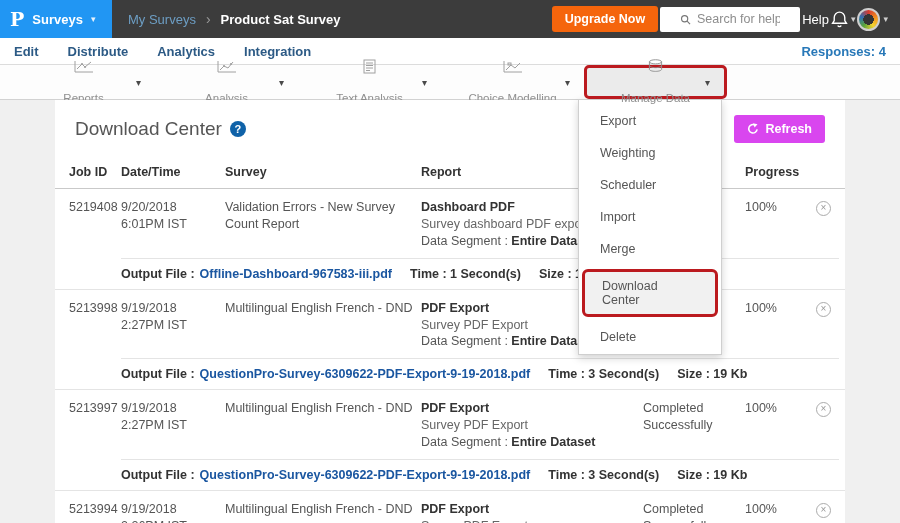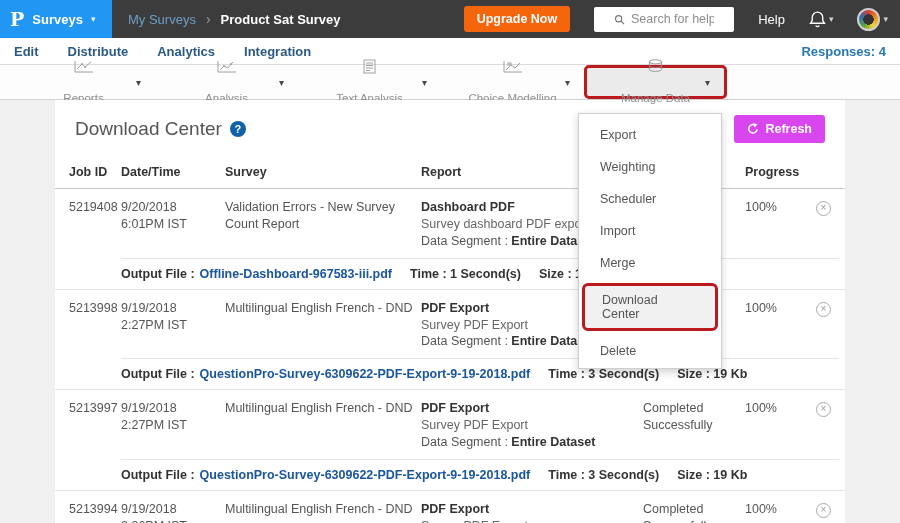--- a/index.html
+++ b/index.html
@@ -9,21 +9,21 @@
   
   .topbar { display:flex; align-items:center; height:38px; background:#3c3c3c; color:#fff; }
   .brand { display:flex; align-items:center; gap:8px; width:112px; height:38px; background:#2196f3; padding:0 10px; cursor:pointer; }
   .brand .logo { font-weight:bold; font-size:19px; color:#fff; font-family:"DejaVu Serif", serif; }
   .brand .brand-label { font-size:13px; font-weight:bold; }
   .caret { font-size:9px; color:#e8f2fb; }
   .crumbs { display:flex; align-items:center; gap:10px; margin-left:16px; font-size:13px; }
   .crumb-parent { color:#6d9ec4; cursor:pointer; }
   .crumb-sep { color:#9a9a9a; font-size:14px; }
   .crumb-current { color:#ffffff; font-weight:bold; }
-  .top-right { margin-left:auto; display:flex; align-items:center; gap:24px; padding-right:12px; }
+  .top-right { margin-left:auto; display:flex; align-items:center; gap:2px; padding-right:12px; }
   .upgrade-btn { background:#f5650c; color:#fff; border:none; font-family:inherit; font-size:12.5px; font-weight:bold; padding:6px 13px; border-radius:3px; cursor:pointer; }
   .searchbox { display:flex; align-items:center; gap:6px; background:#fff; border-radius:2px; height:25px; width:140px; padding:0 20px; }
   .searchbox input { border:none; outline:none; width:100%; font-family:inherit; font-size:12.5px; color:#555; }
   .searchbox input::placeholder { color:#8d8d8d; }
   .help-label { font-size:13px; color:#fff; cursor:pointer; }
   .icon-group { display:flex; align-items:center; gap:3px; cursor:pointer; }
   .icon-group .caret { color:#cfcfcf; }
   .avatar { width:23px; height:23px; border-radius:50%; border:2px solid #cfcfcf;
             background: radial-gradient(circle at center, #343434 38%, rgba(0,0,0,0) 40%),
                         conic-gradient(#d43a2f, #f08c1e, #f3d330, #5aa43a, #2f6fb2, #d43a2f); }
@@ -63,21 +63,21 @@
   .report-sub { color:#666; }
   .seg-label { color:#555; } .seg-value { font-weight:bold; color:#333; }
   .close-x { display:inline-block; width:15px; height:15px; border:1px solid #ababab; border-radius:50%;
              color:#999; font-size:10px; line-height:12px; text-align:center; cursor:pointer; }
   .outrow { margin-left:66px; margin-right:6px; border-top:1px solid #e4e4e4; padding:8px 0; display:flex; align-items:center;
             font-weight:bold; color:#333; font-size:12.5px; }
   .outrow .file-link { color:#1a56a0; margin-left:5px; cursor:pointer; text-decoration:none; }
   .outrow .meta { margin-left:18px; }
 
   
-  .dropdown { position:absolute; left:578px; top:113px; width:144px; background:#fff; border:1px solid #cfcfcf;
+  .dropdown { position:absolute; left:578px; top:99px; width:144px; background:#fff; border:1px solid #cfcfcf;
               box-shadow:0 3px 8px rgba(0,0,0,.18); z-index:40; padding:5px 0 1px; }
   .menu-item { font-size:12.5px; color:#555; padding:9px 21px; cursor:pointer; }
   .menu-item.highlight { border:3px solid #bb1a1f; border-radius:6px; background:#f1f1f1; margin:4px 3px; padding:7px 17px; }
 </style>
 </head>
 <body>
 
 <div class="app">
 
   <header class="topbar">

